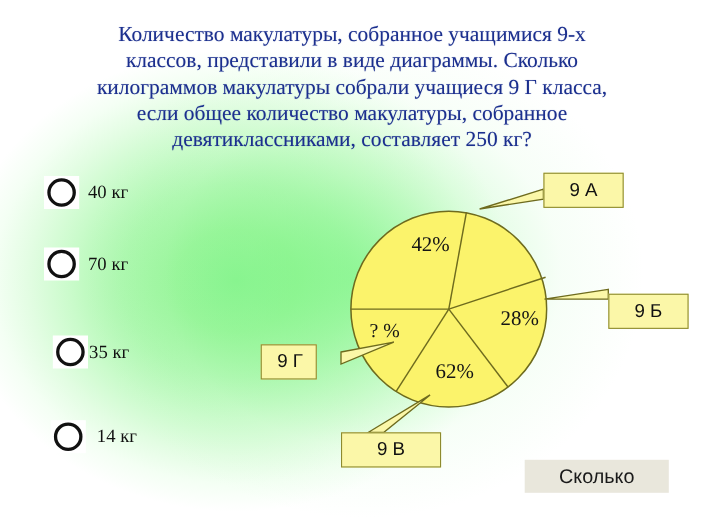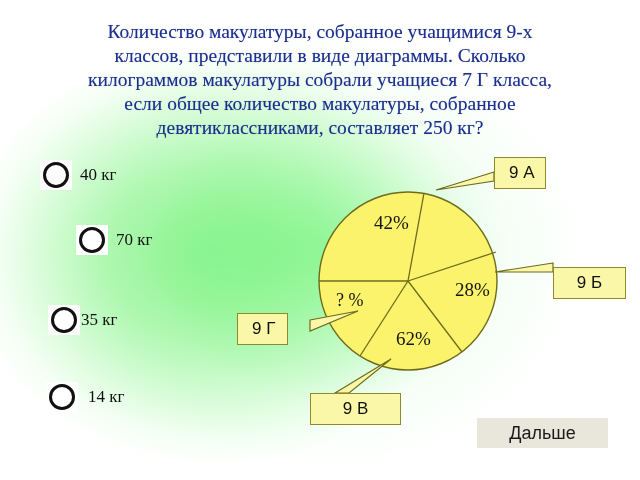--- a/index.html
+++ b/index.html
@@ -69,21 +69,21 @@
     align-items:center;justify-content:center;
   }
   .opt-label{
     margin-left:8px;
     font-size:17px;
     color:#111;
     font-family:"Liberation Serif", serif;
     white-space:nowrap;
   }
   #opt0{left:40px;top:160px;}
-  #opt1{left:40px;top:225px;margin-left:36px;}
+  #opt1{left:40px;top:225px;}
   #opt2{left:48px;top:305px;}
   #opt2 .opt-label{margin-left:1px;}
   #opt3{left:46px;top:382px;}
   #opt3 .opt-label{margin-left:10px;}
 
   
   #pie-wrap{
     position:absolute;left:318px;top:191px;width:180px;height:180px;
     z-index:4;
   }
@@ -110,21 +110,21 @@
     color:#111;
     font-family:"Liberation Sans", sans-serif;
     font-size:17px;
     text-align:center;
     line-height:1;
     padding:6px 14px 7px 14px;
     z-index:7;
     white-space:nowrap;
     box-sizing:border-box;
   }
-  #lbl-9a{left:494px;top:157px;width:52px;}
+  #lbl-9a{left:494px;top:157px;width:73px;}
   #lbl-9b{left:553px;top:267px;width:73px;}
   #lbl-9v{left:310px;top:393px;width:91px;}
   #lbl-9g{left:237px;top:313px;width:51px;}
 
   
   #leaders{position:absolute;left:0;top:0;width:640px;height:480px;z-index:6;pointer-events:none;}
 
   
   #next-btn{
     position:absolute;left:477px;top:418px;width:131px;height:30px;
@@ -140,21 +140,21 @@
 </style>
 </head>
 <body>
 
 <div id="bg"></div>
 <div id="bg2"></div>
 
 <div id="title">
   <span class="ln">Количество макулатуры, собранное учащимися 9-х</span>
   <span class="ln">классов, представили в виде диаграммы. Сколько</span>
-  <span class="ln">килограммов макулатуры собрали учащиеся 7 Г класса,</span>
+  <span class="ln">килограммов макулатуры собрали учащиеся 9 Г класса,</span>
   <span class="ln">если общее количество макулатуры, собранное</span>
   <span class="ln">девятиклассниками, составляет 250 кг?</span>
 </div>
 
 <div class="option" id="opt0">
   <span class="opt-bulletwrap">
       <span class="opt-bullet"></span>
     </span>
   <span class="opt-label">40 кг</span>
 </div>
@@ -208,13 +208,13 @@
   <polygon points="335,393 391,359 349,393" fill="#fbf7a8" stroke="#6e6b1e" stroke-width="1.2"></polygon>
 
   <polygon points="310,320 358,311 310,331" fill="#fbf7a8" stroke="#6e6b1e" stroke-width="1.2"></polygon>
 </svg>
 
 <div class="callout" id="lbl-9a">9 А</div>
 <div class="callout" id="lbl-9b">9 Б</div>
 <div class="callout" id="lbl-9v">9 В</div>
 <div class="callout" id="lbl-9g">9 Г</div>
 
-<div id="next-btn">Дальше</div>
+<div id="next-btn">Сколько</div>
 
 </body></html>

